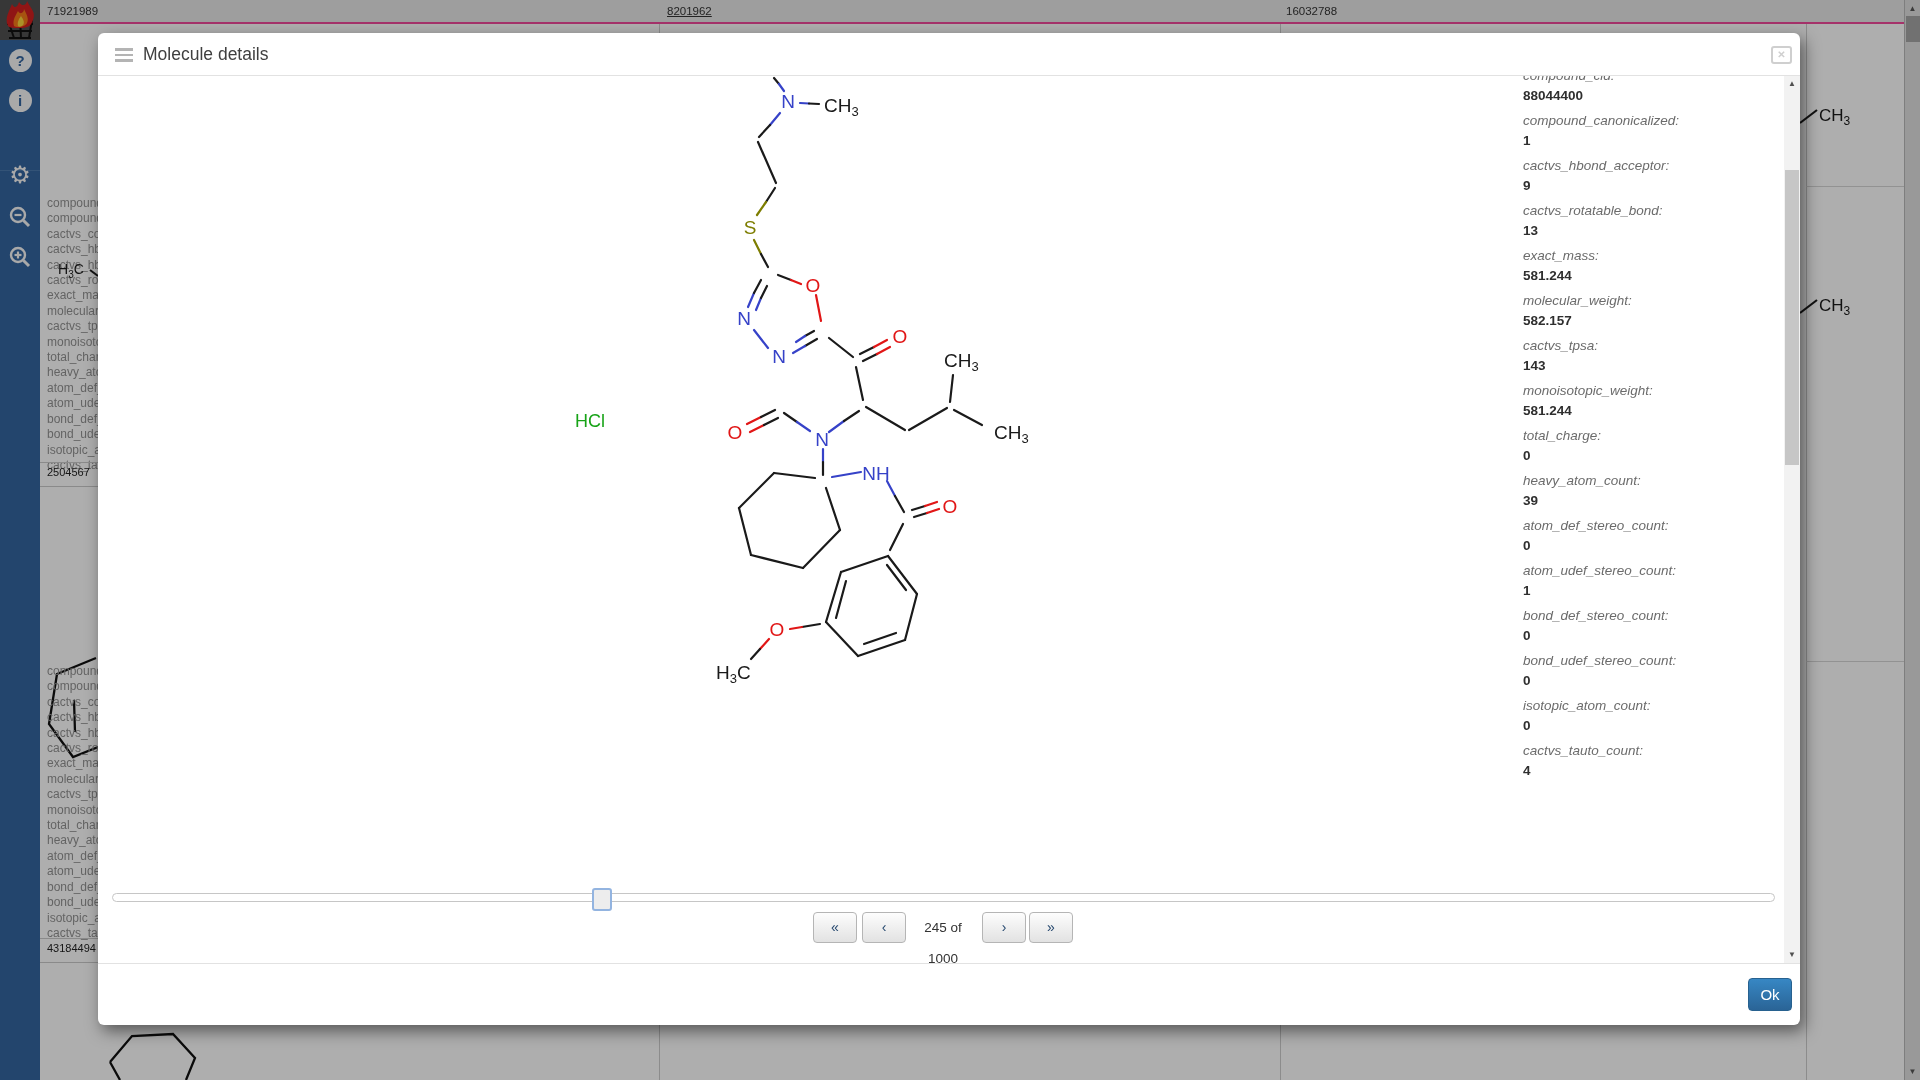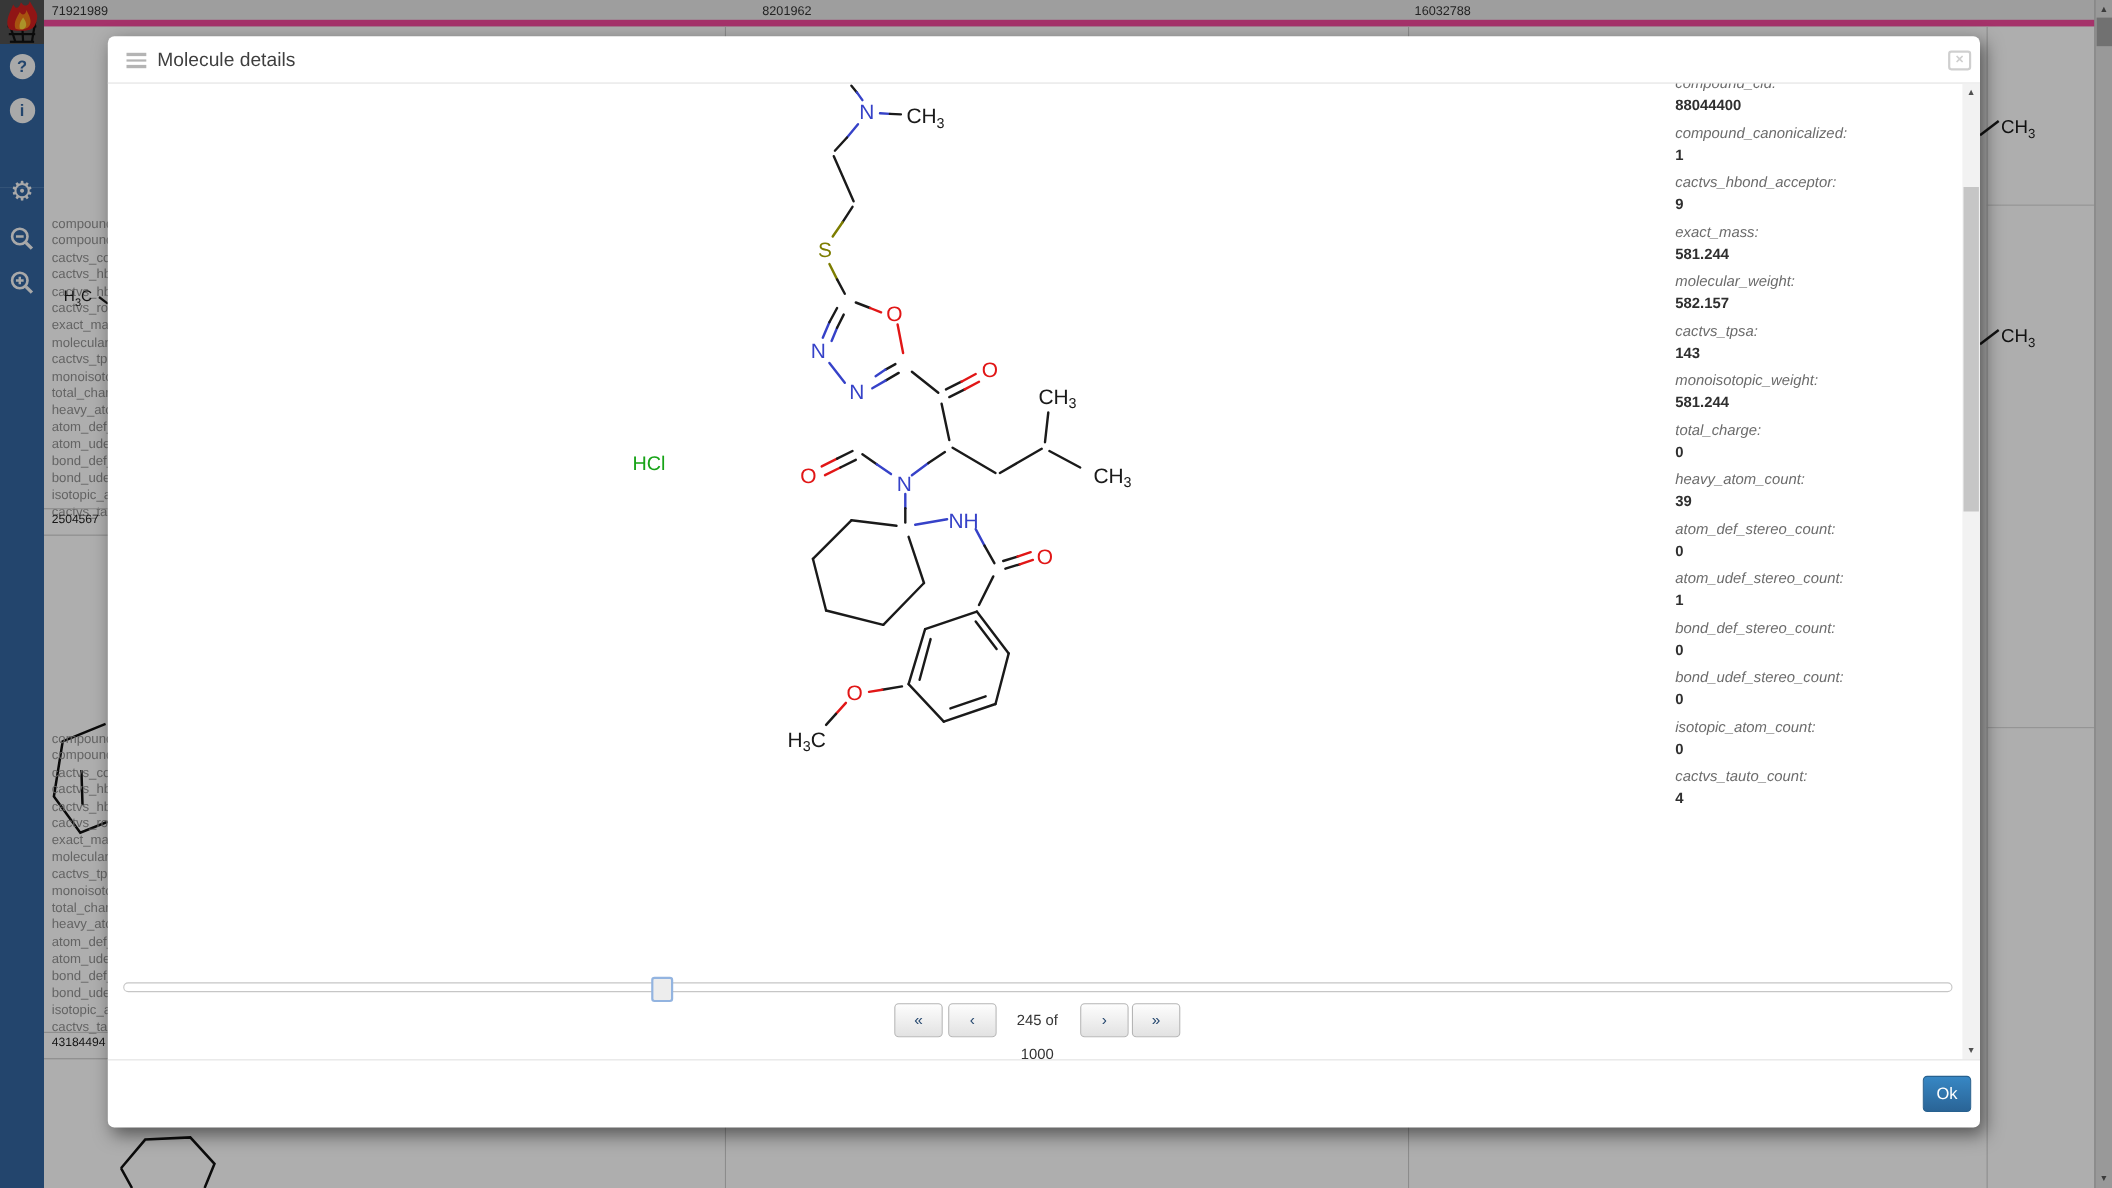--- a/index.html
+++ b/index.html
@@ -7,21 +7,21 @@
   .page { position:relative; width:1920px; height:1080px; background:#fafafa; }
 
   
   .logo-block { position:absolute; left:0; top:0; width:40px; height:40px; background:#4f4f4f; z-index:1; }
   .sidebar { position:absolute; left:0; top:40px; width:40px; height:1040px; background:#33639c; z-index:1; }
   .side-sep { position:absolute; left:0; top:130px; width:40px; height:1px; background:#4a78ab; }
   .side-ico { position:absolute; left:8px; width:24px; height:24px; display:flex; align-items:center; justify-content:center; }
   .round-ico { width:23px; height:23px; border-radius:50%; background:#f2f2f2; color:#33639c; font-weight:bold; font-size:15px; display:flex; align-items:center; justify-content:center; }
   .gear { color:#f2f2f2; font-size:24px; line-height:24px; }
 
-  .topbar { position:absolute; left:40px; top:0; width:1880px; height:24px; background:#e3e3e3; border-bottom:6px solid #ec4899; z-index:1; }
+  .topbar { position:absolute; left:40px; top:0; width:1880px; height:24px; background:#e3e3e3; border-bottom:2px solid #ec4899; z-index:1; }
   .topbar span { position:absolute; top:5px; font-size:11.5px; color:#333; }
 
   .bg-area { position:absolute; left:40px; top:24px; width:1880px; height:1056px; z-index:1; }
   .col-div { position:absolute; top:0; width:1px; height:1056px; background:#c9c9c9; }
   .row-div-r { position:absolute; left:1766px; width:98px; height:1px; background:#d2d2d2; }
 
   .bg-list { position:absolute; left:7px; width:52px; overflow:hidden; }
   .bg-row { font-size:12px; line-height:15.4px; color:#8f8f8f; white-space:nowrap; }
   .bg-id { position:absolute; left:7px; font-size:11px; color:#222; }
   .cell-div { position:absolute; left:0; width:58px; height:1px; background:#c6c6c6; }
@@ -114,21 +114,21 @@
           <circle cx="10" cy="10" r="7" fill="none" stroke="#f2f2f2" stroke-width="2.4"></circle>
           <line x1="15.5" y1="15.5" x2="21" y2="21" stroke="#f2f2f2" stroke-width="3"></line>
           <line x1="6.5" y1="10" x2="13.5" y2="10" stroke="#f2f2f2" stroke-width="2.2"></line>
           <line x1="10" y1="6.5" x2="10" y2="13.5" stroke="#f2f2f2" stroke-width="2.2"></line>
         </svg>
     </div>
   </div>
 
   <div class="topbar">
     <span style="left:7px;">71921989</span>
-    <span style="left:653px;">8201962</span>
+    <span style="left:627px;text-decoration:underline;">8201962</span>
     <span style="left:1246px;">16032788</span>
   </div>
 
   <div class="bg-area">
     <div class="col-div" style="left:619px;"></div>
     <div class="col-div" style="left:1240px;"></div>
     <div class="col-div" style="left:1766px;"></div>
     <div class="row-div-r" style="top:162px;"></div>
     <div class="row-div-r" style="top:637px;"></div>
 
@@ -326,20 +326,24 @@
           </div>
           <div class="detail-item">
             <div class="d-label">compound_canonicalized:</div>
             <div class="d-value">1</div>
           </div>
           <div class="detail-item">
             <div class="d-label">cactvs_hbond_acceptor:</div>
             <div class="d-value">9</div>
           </div>
           <div class="detail-item">
+            <div class="d-label">cactvs_rotatable_bond:</div>
+            <div class="d-value">13</div>
+          </div>
+          <div class="detail-item">
             <div class="d-label">exact_mass:</div>
             <div class="d-value">581.244</div>
           </div>
           <div class="detail-item">
             <div class="d-label">molecular_weight:</div>
             <div class="d-value">582.157</div>
           </div>
           <div class="detail-item">
             <div class="d-label">cactvs_tpsa:</div>
             <div class="d-value">143</div>

